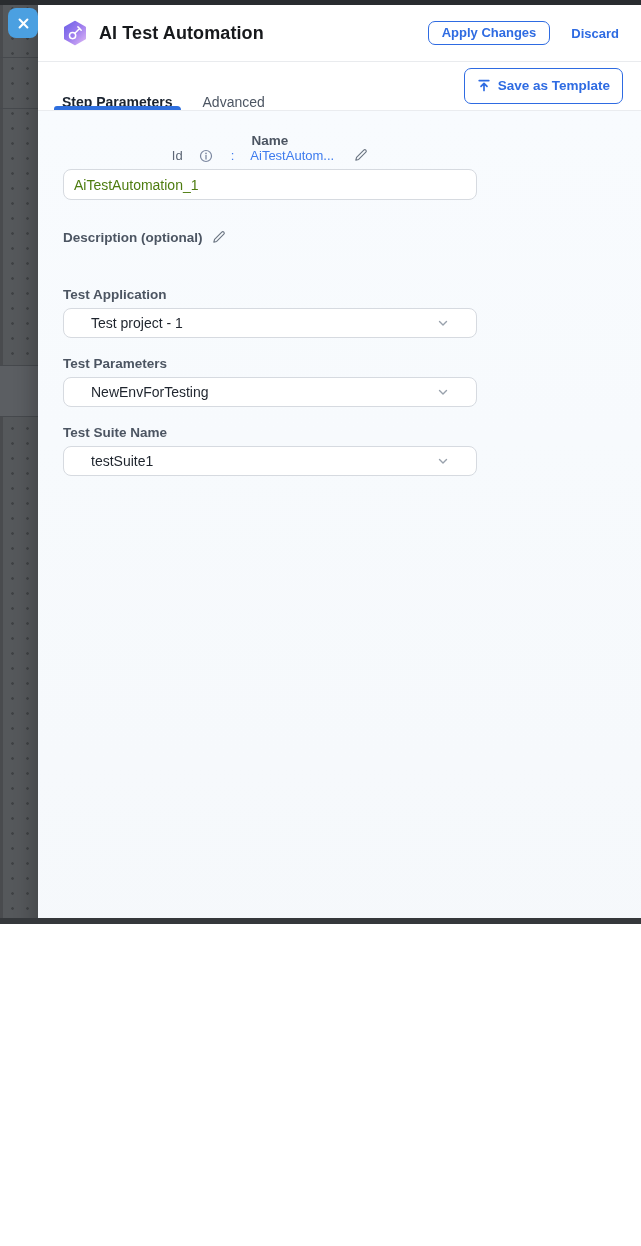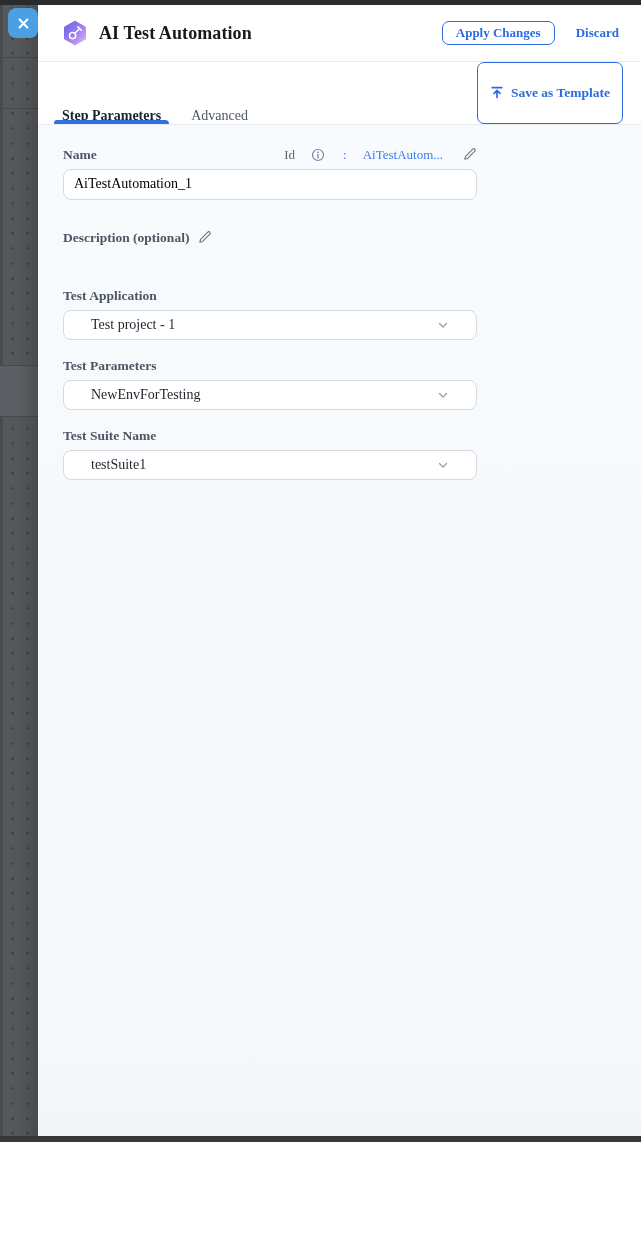--- a/index.html
+++ b/index.html
@@ -2,24 +2,23 @@
 <html><head>
 <meta charset="utf-8">
 <style>
   * { box-sizing: border-box; margin: 0; padding: 0; }
   html, body { width: 641px; height: 1246px; }
   body { font-family: "Liberation Sans", sans-serif; }
 
   .stage {
     position: relative;
     width: 641px;
-    height: 1142px;
+    height: 924px;
     background: #55585B;
     overflow: hidden;
-    font-family: Liberation Serif, serif;
   }
 
   
   .top-bar {
     position: absolute; top: 0; left: 0;
     width: 641px; height: 5px;
     background: #292C2F; z-index: 6;
   }
   
   .bottom-strip {
@@ -119,52 +118,53 @@
     height: 4px; background: #2F6FDE;
     border-radius: 3px 4px 0 0;
   }
   .tabs-spacer { flex: 1; }
   .save-template-btn {
     align-self: center;
     display: flex; align-items: center; gap: 7px;
     background: #FFFFFF;
     border: 1.5px solid #2E6BE2; border-radius: 7px;
     color: #2E6BE2; font-size: 13.5px; font-weight: 600;
-    padding: 22px 12px; font-family: inherit; cursor: pointer;
+    padding: 9px 12px; font-family: inherit; cursor: pointer;
     line-height: 1.15;
   }
 
   .panel-body {
     flex: 1;
     background: linear-gradient(180deg, #F8FBFE 0%, #F5F8FB 86%, #E9EBED 99%);
     padding: 22px 0 0 25px;
   }
   .form-col { width: 414px; }
 
   .name-row {
     display: flex; align-items: center; justify-content: space-between;
     margin-bottom: 6px;
+    flex-direction: column;
   }
   .field-label { font-size: 13.5px; font-weight: 600; color: #4C5562; }
   .id-row { display: flex; align-items: center; gap: 16px; font-size: 13px; }
   .id-prefix { color: #5C6675; }
   .id-sep { color: #3D7BEE; margin-left: 2px; }
   .id-link { color: #3D7BEE; cursor: pointer; }
   .icon-btn {
     background: none; border: none; padding: 0;
     display: inline-flex; align-items: center; cursor: pointer;
   }
   .id-row .icon-btn.pencil { margin-left: 3px; }
 
   .text-input {
     width: 100%; height: 31px;
     border: 1px solid #D6DAE0; border-radius: 8px;
     background: #FFFFFF;
     padding: 0 10px;
-    font-size: 14px; color: #000000; font-family: inherit;
+    font-size: 14px; color: #4d7c0f; font-family: inherit;
   }
 
   .desc-row { margin-top: 30px; display: flex; align-items: center; gap: 8px; }
 
   .field-group { margin-top: 18px; }
   .field-group.first { margin-top: 42px; }
   .select-box {
     margin-top: 6px;
     height: 30px;
     background: #FFFFFF;

